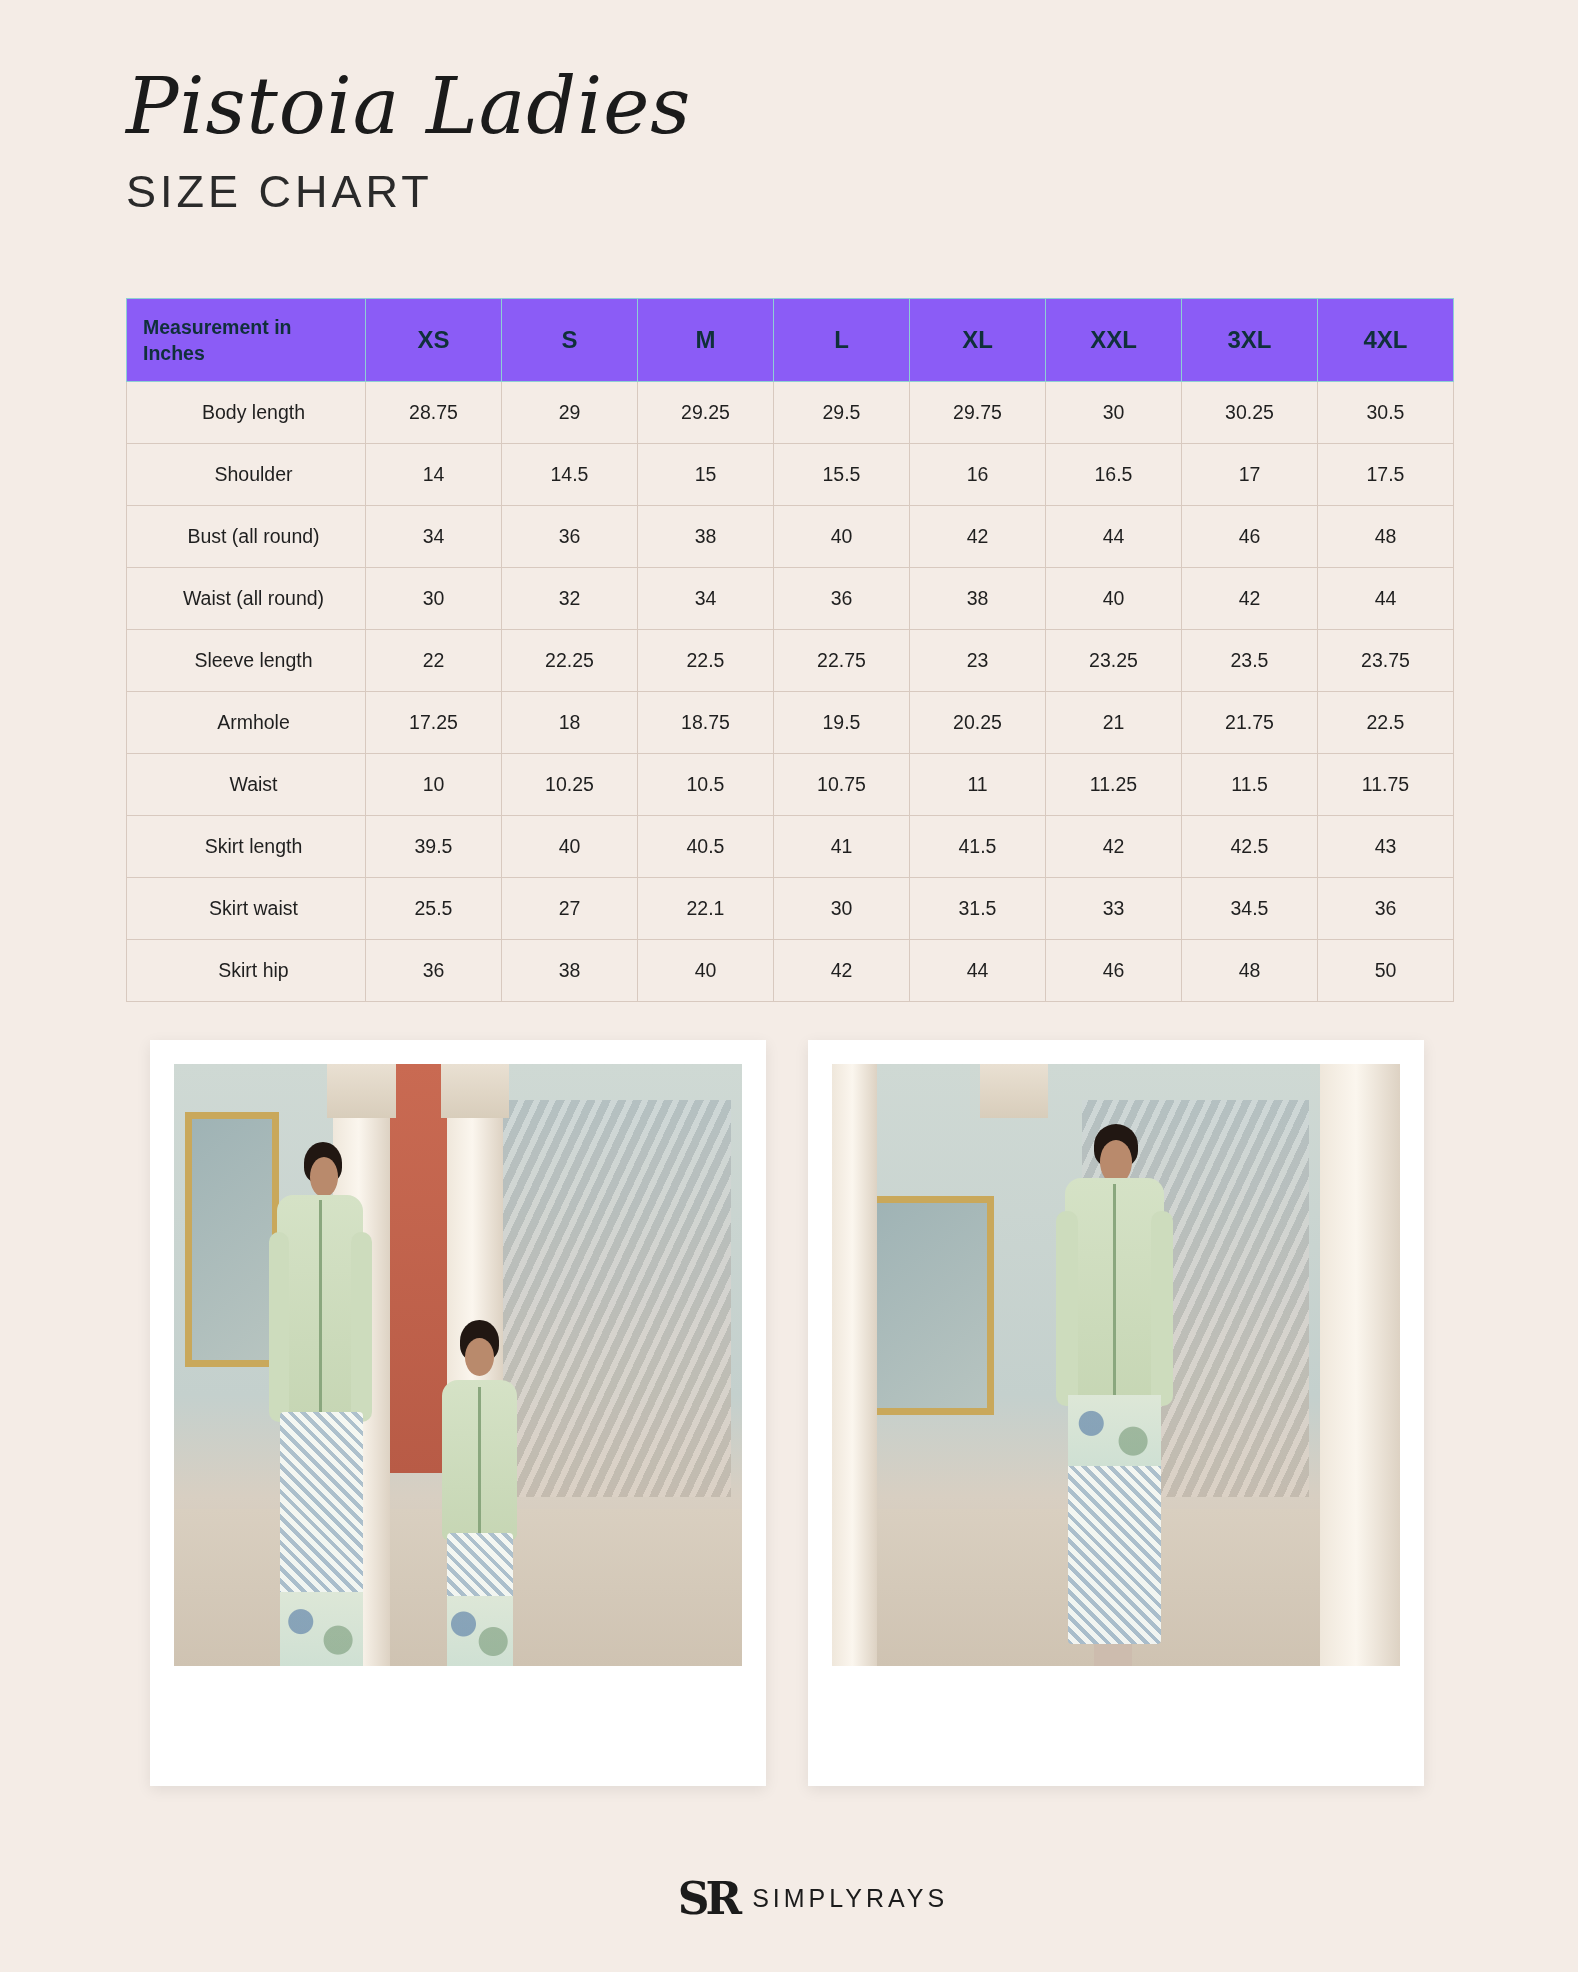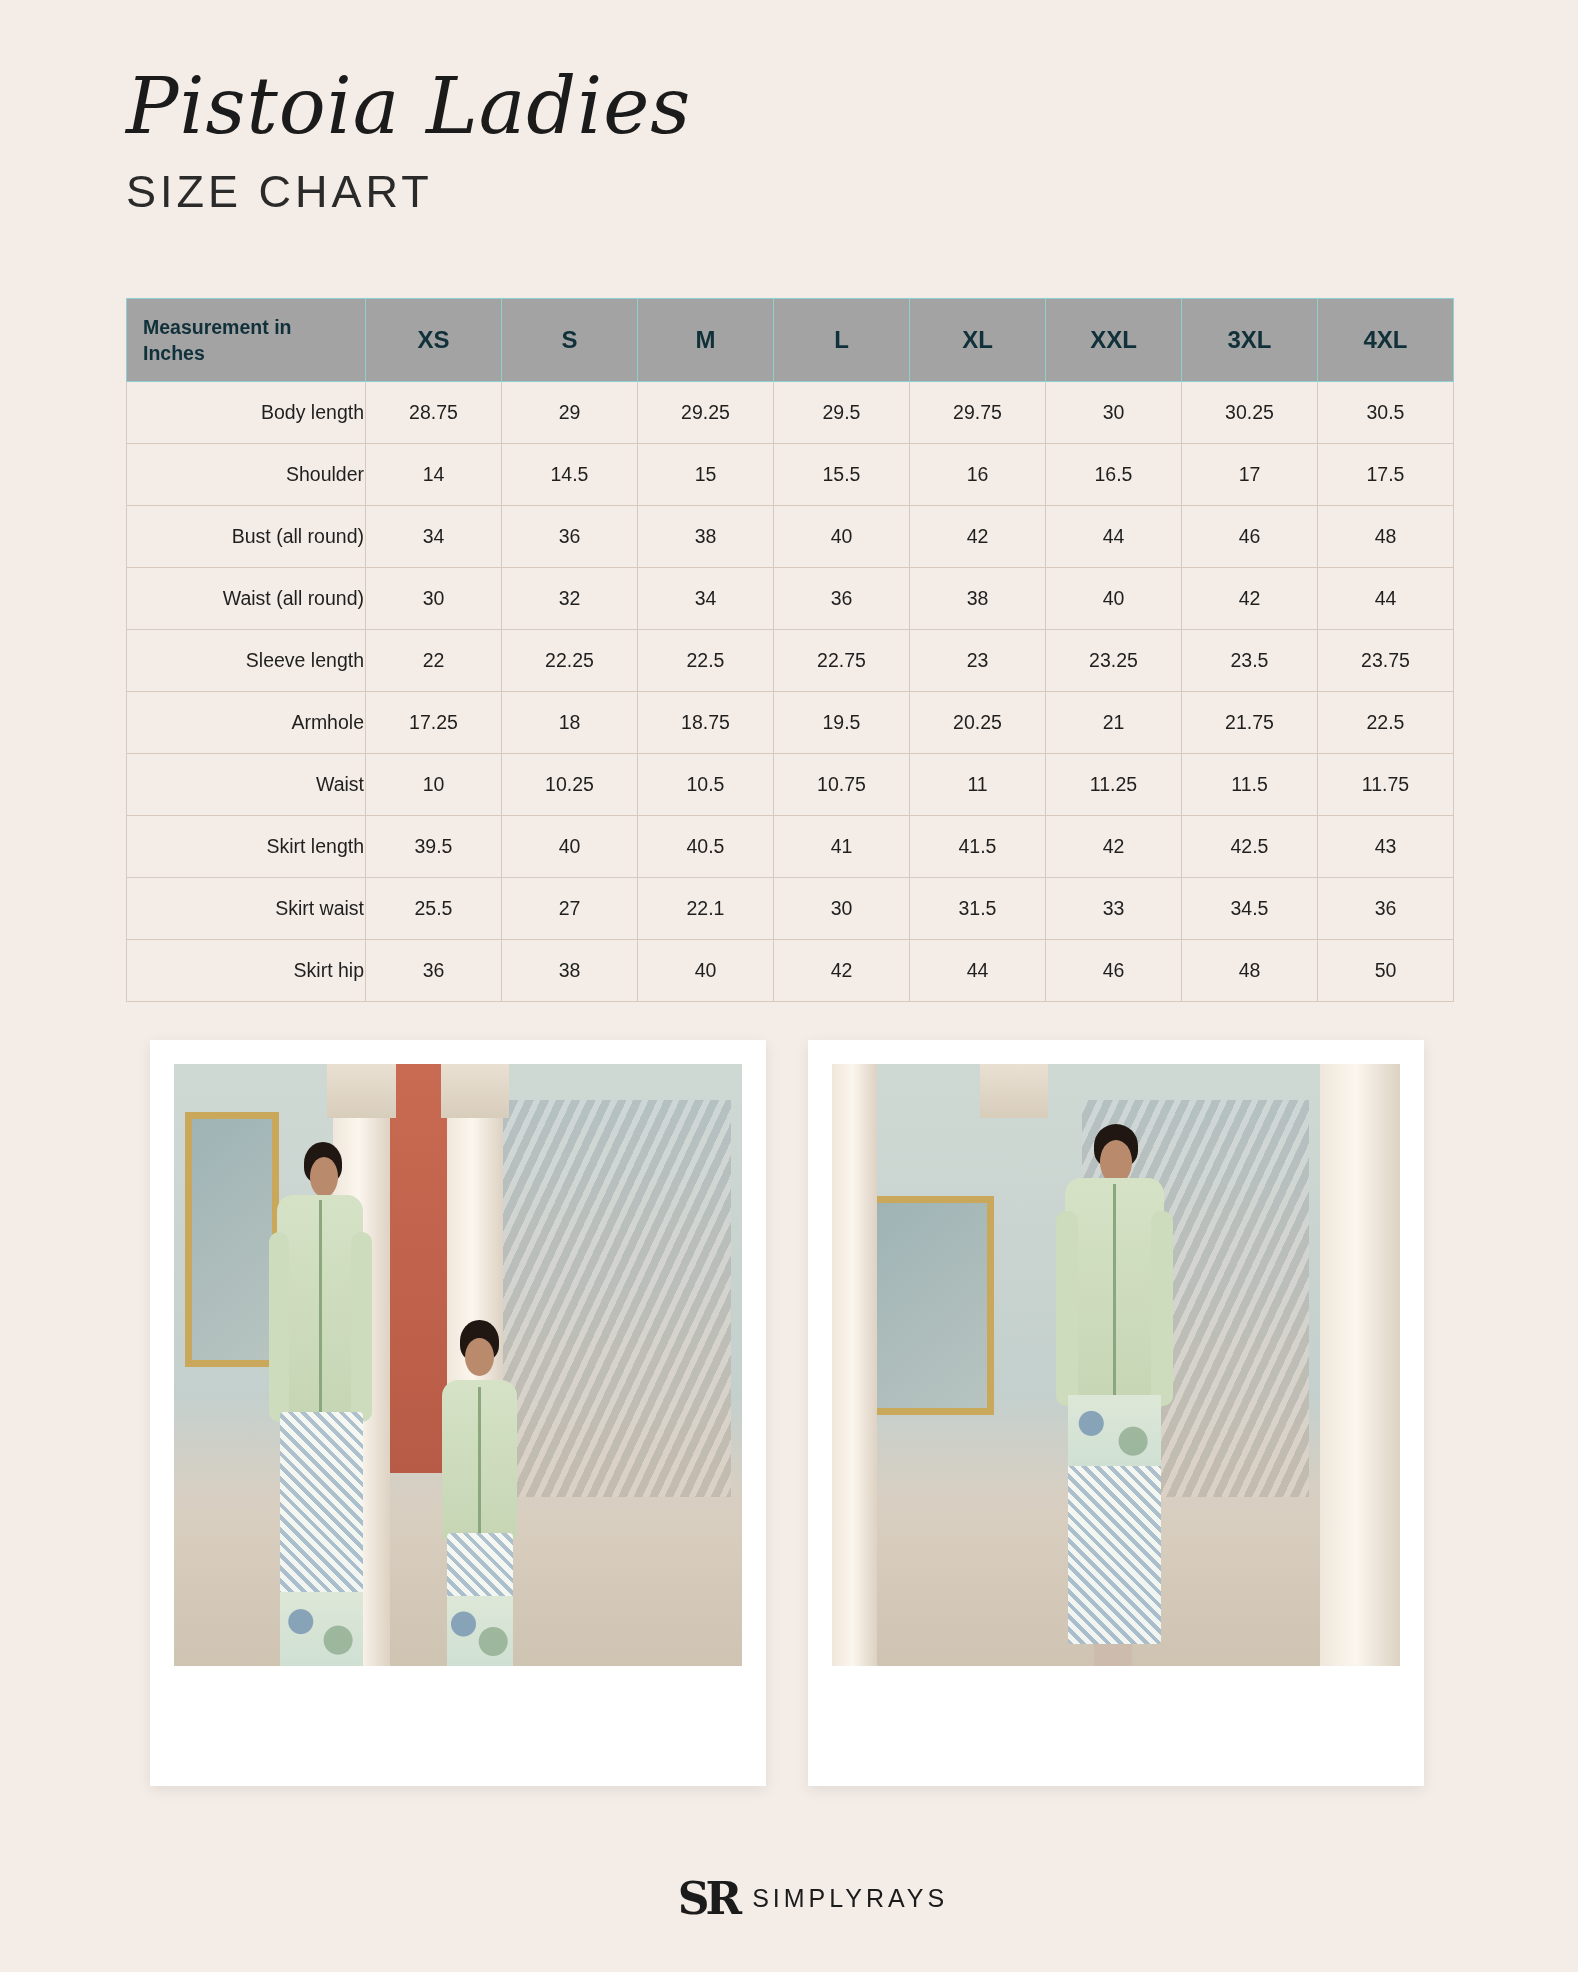--- a/index.html
+++ b/index.html
@@ -62,21 +62,21 @@
     table-layout: fixed;
     background: transparent;
   }
   table.size-chart th,
   table.size-chart td {
     border: 1px solid #d8c9bf;
     font-size: 19.5px;
     color: #1f1f1f;
   }
   table.size-chart thead th {
-    background: #a3a3a3;
+    background: #8b5cf6;
     border: 1px solid #8ecfd4;
     height: 80px;
     font-weight: bold;
     font-size: 24px;
     text-align: center;
     vertical-align: middle;
     color: #10303a;
   }
   table.size-chart thead th.first {
     text-align: left;
@@ -84,21 +84,21 @@
     font-size: 19.5px;
     line-height: 1.35;
     width: 206px;
   }
   table.size-chart tbody td {
     height: 59px;
     text-align: center;
     vertical-align: middle;
   }
   table.size-chart tbody td.label {
-    text-align: right;
+    text-align: center;
     padding-left: 16px;
     font-size: 19.5px;
   }
 
   
   .photos {
     position: absolute;
     left: 150px;
     top: 1040px;
     width: 1280px;

